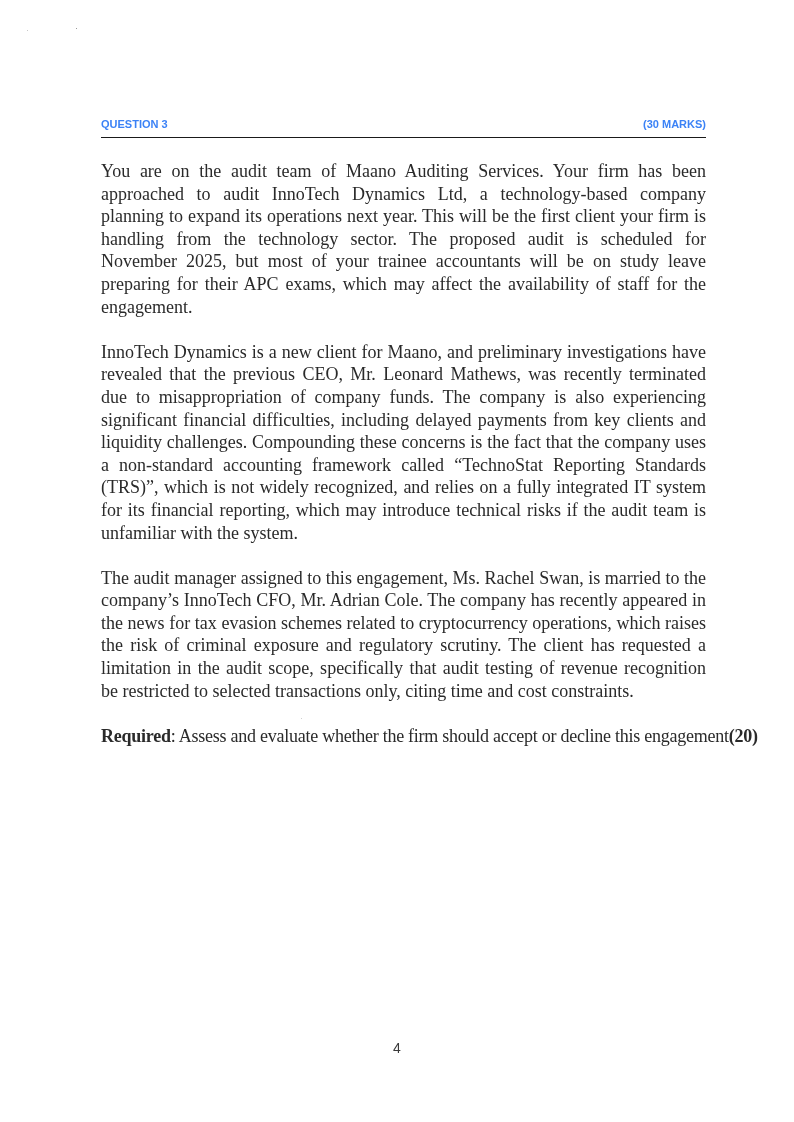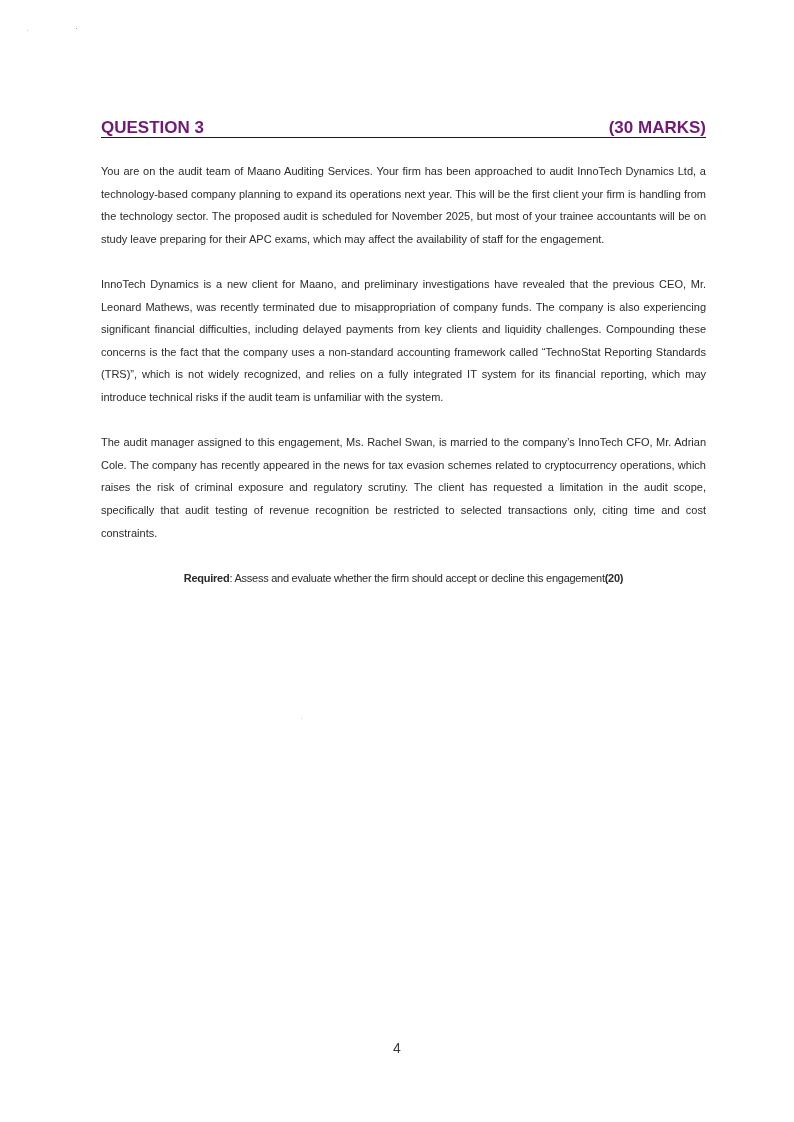--- a/index.html
+++ b/index.html
@@ -24,40 +24,40 @@
     .speck.s2 { left: 76px; top: 28px; }
     .header {
       position: absolute;
       left: 101px;
       top: 117px;
       width: 605px;
       height: 20px;
       border-bottom: 1.3px solid #1a1a1a;
       font-family: "Liberation Sans", sans-serif;
       font-weight: bold;
-      font-size: 17px;
-      color: #701a75;
+      font-size: 11px;
+      color: #3b82f6;
     }
     .header .q-title {
       position: absolute;
       left: 0;
       top: 1px;
     }
     .header .q-marks {
       position: absolute;
       right: 0;
       top: 1px;
     }
     .content {
       position: absolute;
       left: 101px;
       top: 160px;
       width: 605px;
-      font-family: Liberation Sans, sans-serif;
-      font-size: 11px;
+      font-family: Liberation Serif, serif;
+      font-size: 18px;
       line-height: 22.6px;
       color: #2a2a2a;
     }
     .content p {
       margin: 0 0 22.6px 0;
       text-align: justify;
     }
     .content p.required {
       text-align: center;
       white-space: nowrap;

